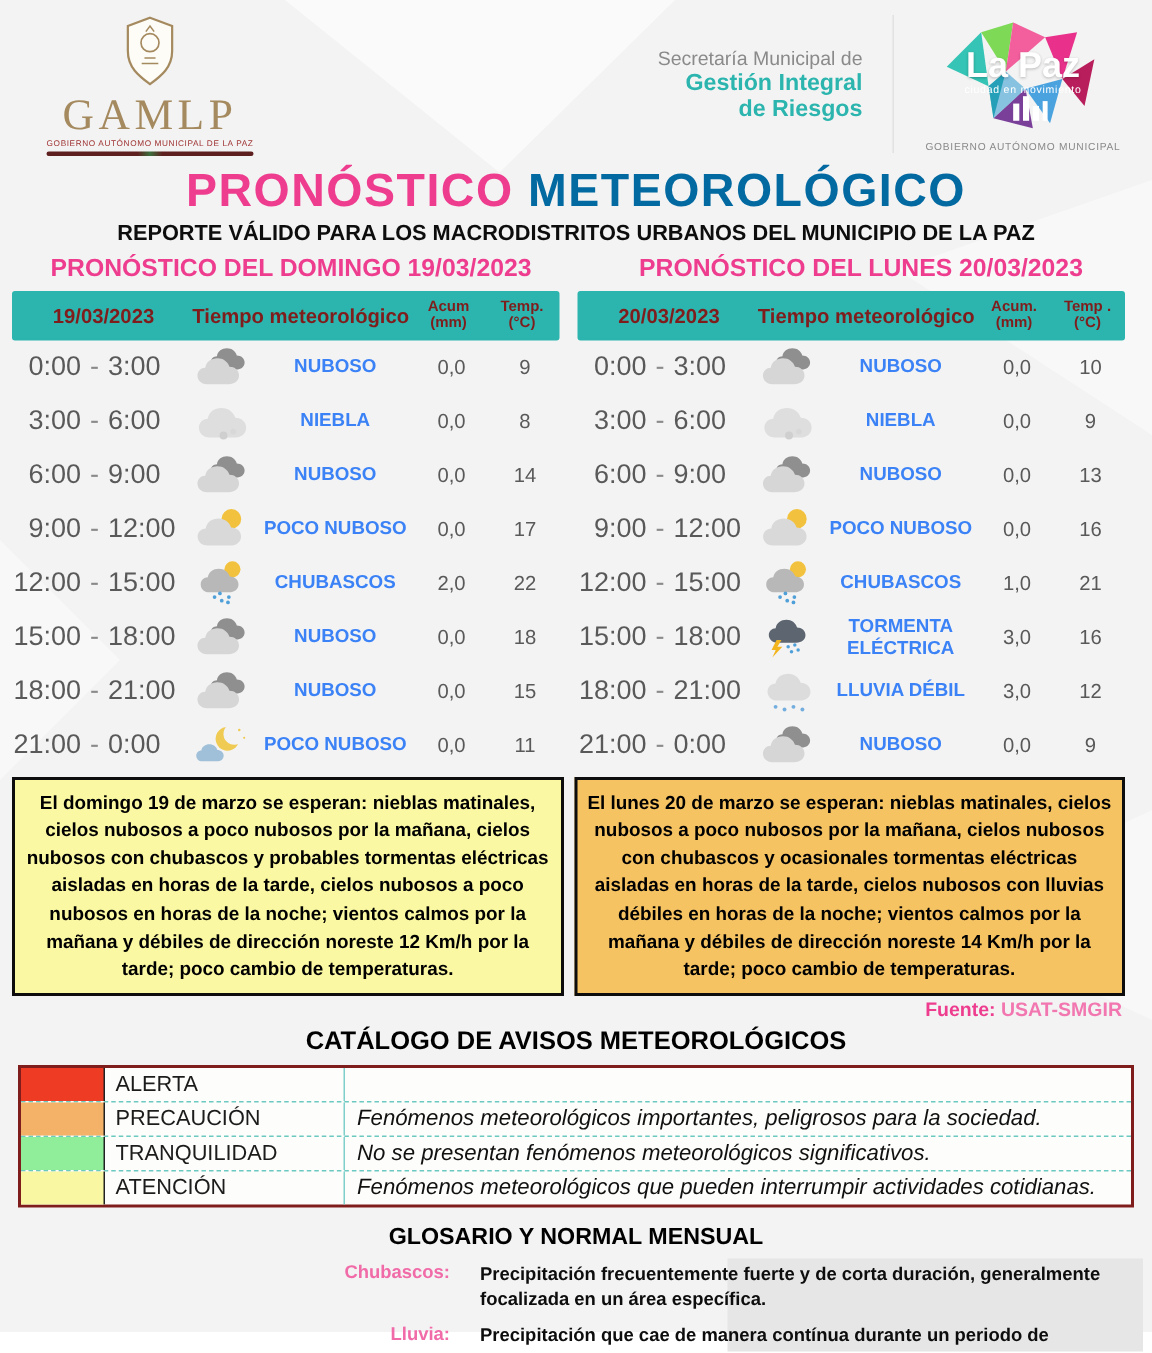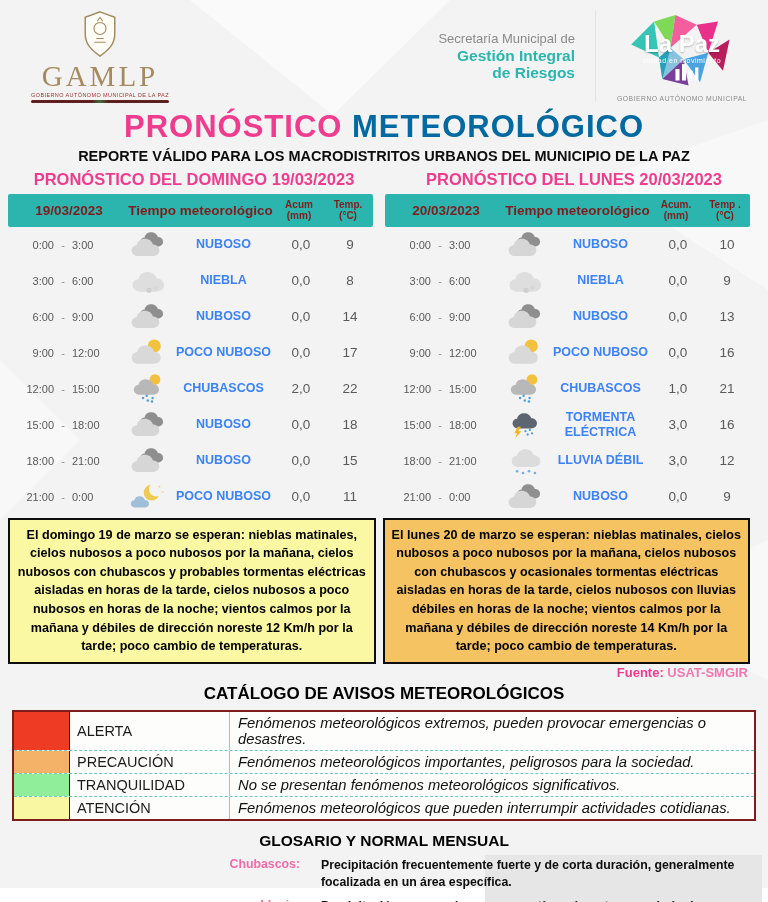--- a/index.html
+++ b/index.html
@@ -41,21 +41,21 @@
   
   .tables{display:flex;gap:12px;padding:0 18px 0 8px;}
   .fc-table{flex:1;}
   .fc-head{display:grid;grid-template-columns:118px 46px 1fr 52px 46px;background:#2cb5ae;color:#7f1d1d;
            font-weight:bold;align-items:center;text-align:center;padding:5px 2px;font-size:13.5px;border-radius:2px;}
   .fc-head .hd-date{grid-column:1;}
   .fc-head .hd-tiempo{grid-column:2/4;}
   .hd-two{font-size:10px;line-height:1.15;}
   .fc-rows{}
   .fc-row{display:grid;grid-template-columns:118px 46px 1fr 52px 46px;align-items:center;height:36px;}
-  .t-cell{display:flex;align-items:center;font-size:11px;color:#595959;}
+  .t-cell{display:flex;align-items:center;font-size:18px;color:#595959;}
   .t-from{width:46px;text-align:right;}
   .t-dash{width:18px;text-align:center;color:#8a8a8a;}
   .t-to{width:46px;text-align:left;}
   .w-icon{display:flex;align-items:center;justify-content:center;}
   .w-icon svg{width:42px;height:31px;}
   .desc{text-align:center;font-weight:bold;color:#3b82f6;font-size:12.5px;line-height:1.15;}
   .num{text-align:center;color:#595959;font-size:13.5px;}
 
   
   .summaries{display:flex;gap:7px;padding:0 18px 0 8px;margin-top:3px;align-items:stretch;}
@@ -71,23 +71,23 @@
   .cat-row{display:grid;grid-template-columns:56px 160px 1fr;align-items:stretch;}
   .cat-row + .cat-row{border-top:1px dashed #6cc9c2;}
   .cat-swatch{border-right:1.5px solid #222;}
   .cat-label{padding:3px 4px 3px 7px;font-size:14.5px;color:#1c1c1c;border-right:1.5px solid #7fd0ca;display:flex;align-items:center;}
   .cat-desc{padding:3px 8px;font-style:italic;font-size:14.8px;color:#111;display:flex;align-items:center;}
 
   
   .glossary{margin-top:8px;position:relative;padding:3px 0 4px;}
   .gl-shade{position:absolute;left:485px;top:26px;width:277px;height:62px;background:#e6e6e6;z-index:0;}
   .glossary-title{text-align:center;font-weight:bold;font-size:15.5px;color:#000;position:relative;z-index:1;}
-  .gl-item{display:grid;grid-template-columns:300px 1fr;gap:9px;margin-top:7px;position:relative;z-index:1;}
+  .gl-item{display:grid;grid-template-columns:300px 1fr;gap:20px;margin-top:7px;position:relative;z-index:1;}
   .gl-term{color:#f06ba8;font-weight:bold;font-size:12.3px;text-align:right;line-height:1.3;}
-  .gl-def{font-weight:bold;font-size:12.3px;color:#0d0d0d;padding-right:26px;line-height:1.4;margin-left:12px;}
+  .gl-def{font-weight:bold;font-size:12.3px;color:#0d0d0d;padding-right:26px;line-height:1.4;}
 </style>
 </head>
 <body>
 
 <div class="page">
   <div class="bg"></div>
   <div class="facet f1"></div>
   <div class="facet f2"></div>
   <div class="facet f3"></div>
   <div class="facet f4"></div>
@@ -527,21 +527,20 @@
       <span>Fuente:</span>
       <span class="src">USAT-SMGIR</span>
     </div>
 
     <section class="catalog">
       <div class="catalog-title">CATÁLOGO DE AVISOS METEOROLÓGICOS</div>
       <div class="catalog-table">
           <div class="cat-row">
     <div class="cat-swatch" style="background: rgb(238, 59, 35);"></div>
     <div class="cat-label">ALERTA</div>
-    <div class="cat-desc">Fenómenos meteorológicos extremos, pueden provocar emergencias o desastres.</div>
   </div>
           <div class="cat-row">
     <div class="cat-swatch" style="background: rgb(243, 178, 103);"></div>
     <div class="cat-label">PRECAUCIÓN</div>
     <div class="cat-desc">Fenómenos meteorológicos importantes, peligrosos para la sociedad.</div>
   </div>
           <div class="cat-row">
     <div class="cat-swatch" style="background: rgb(144, 238, 154);"></div>
     <div class="cat-label">TRANQUILIDAD</div>
     <div class="cat-desc">No se presentan fenómenos meteorológicos significativos.</div>

